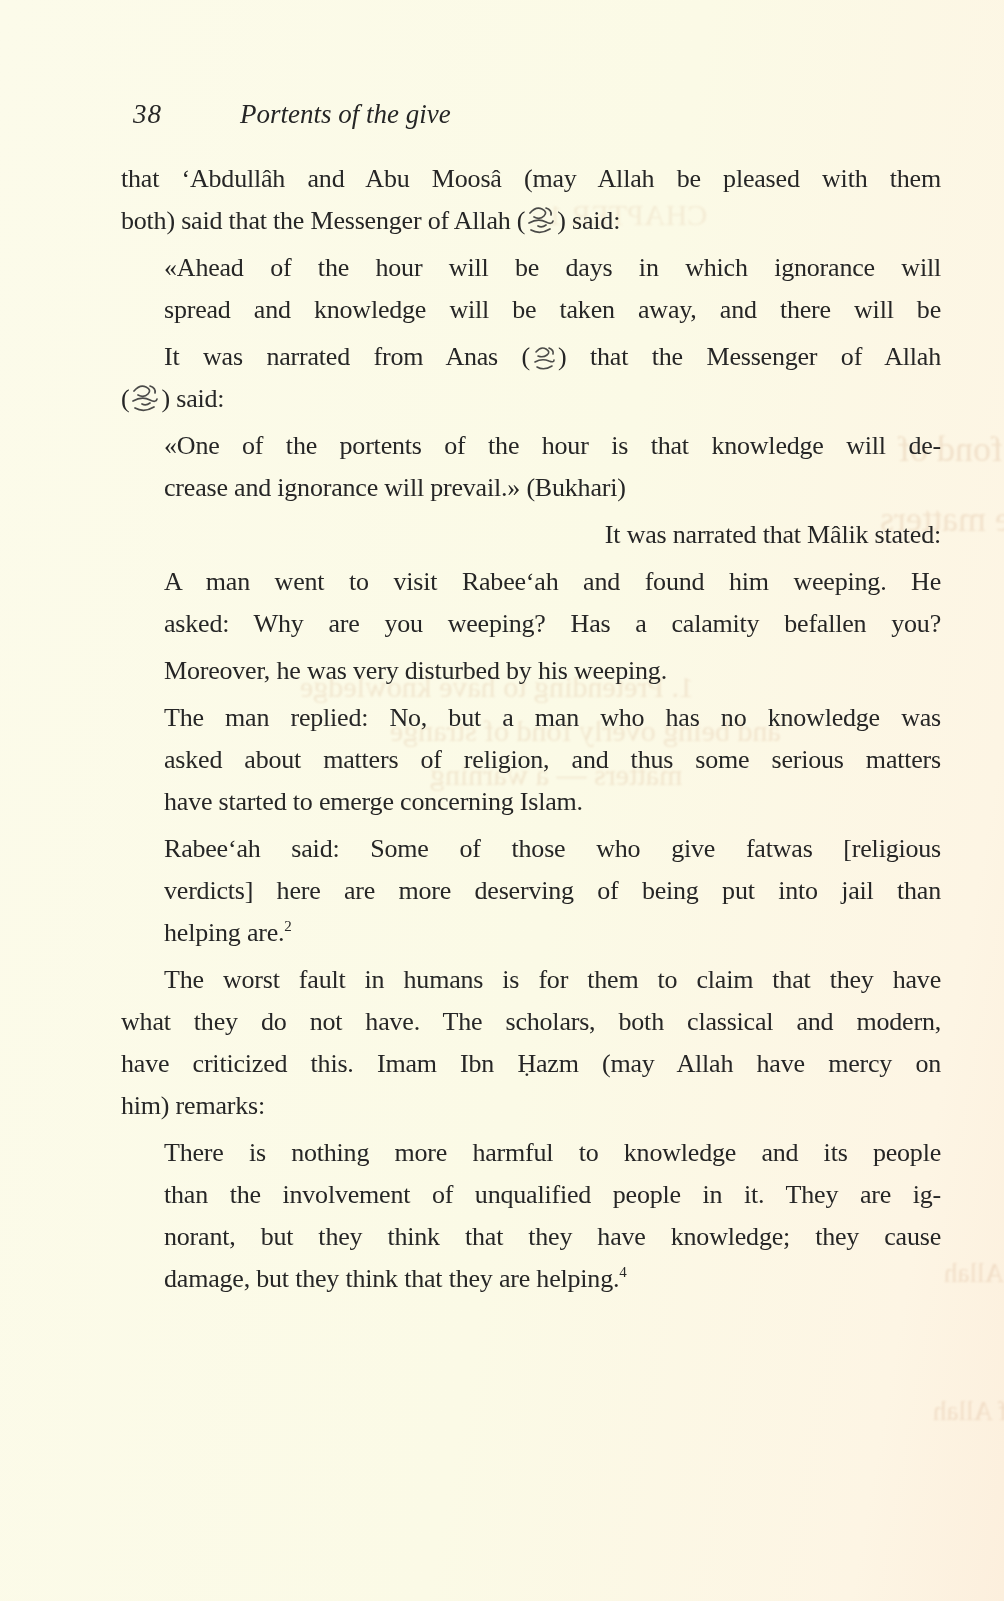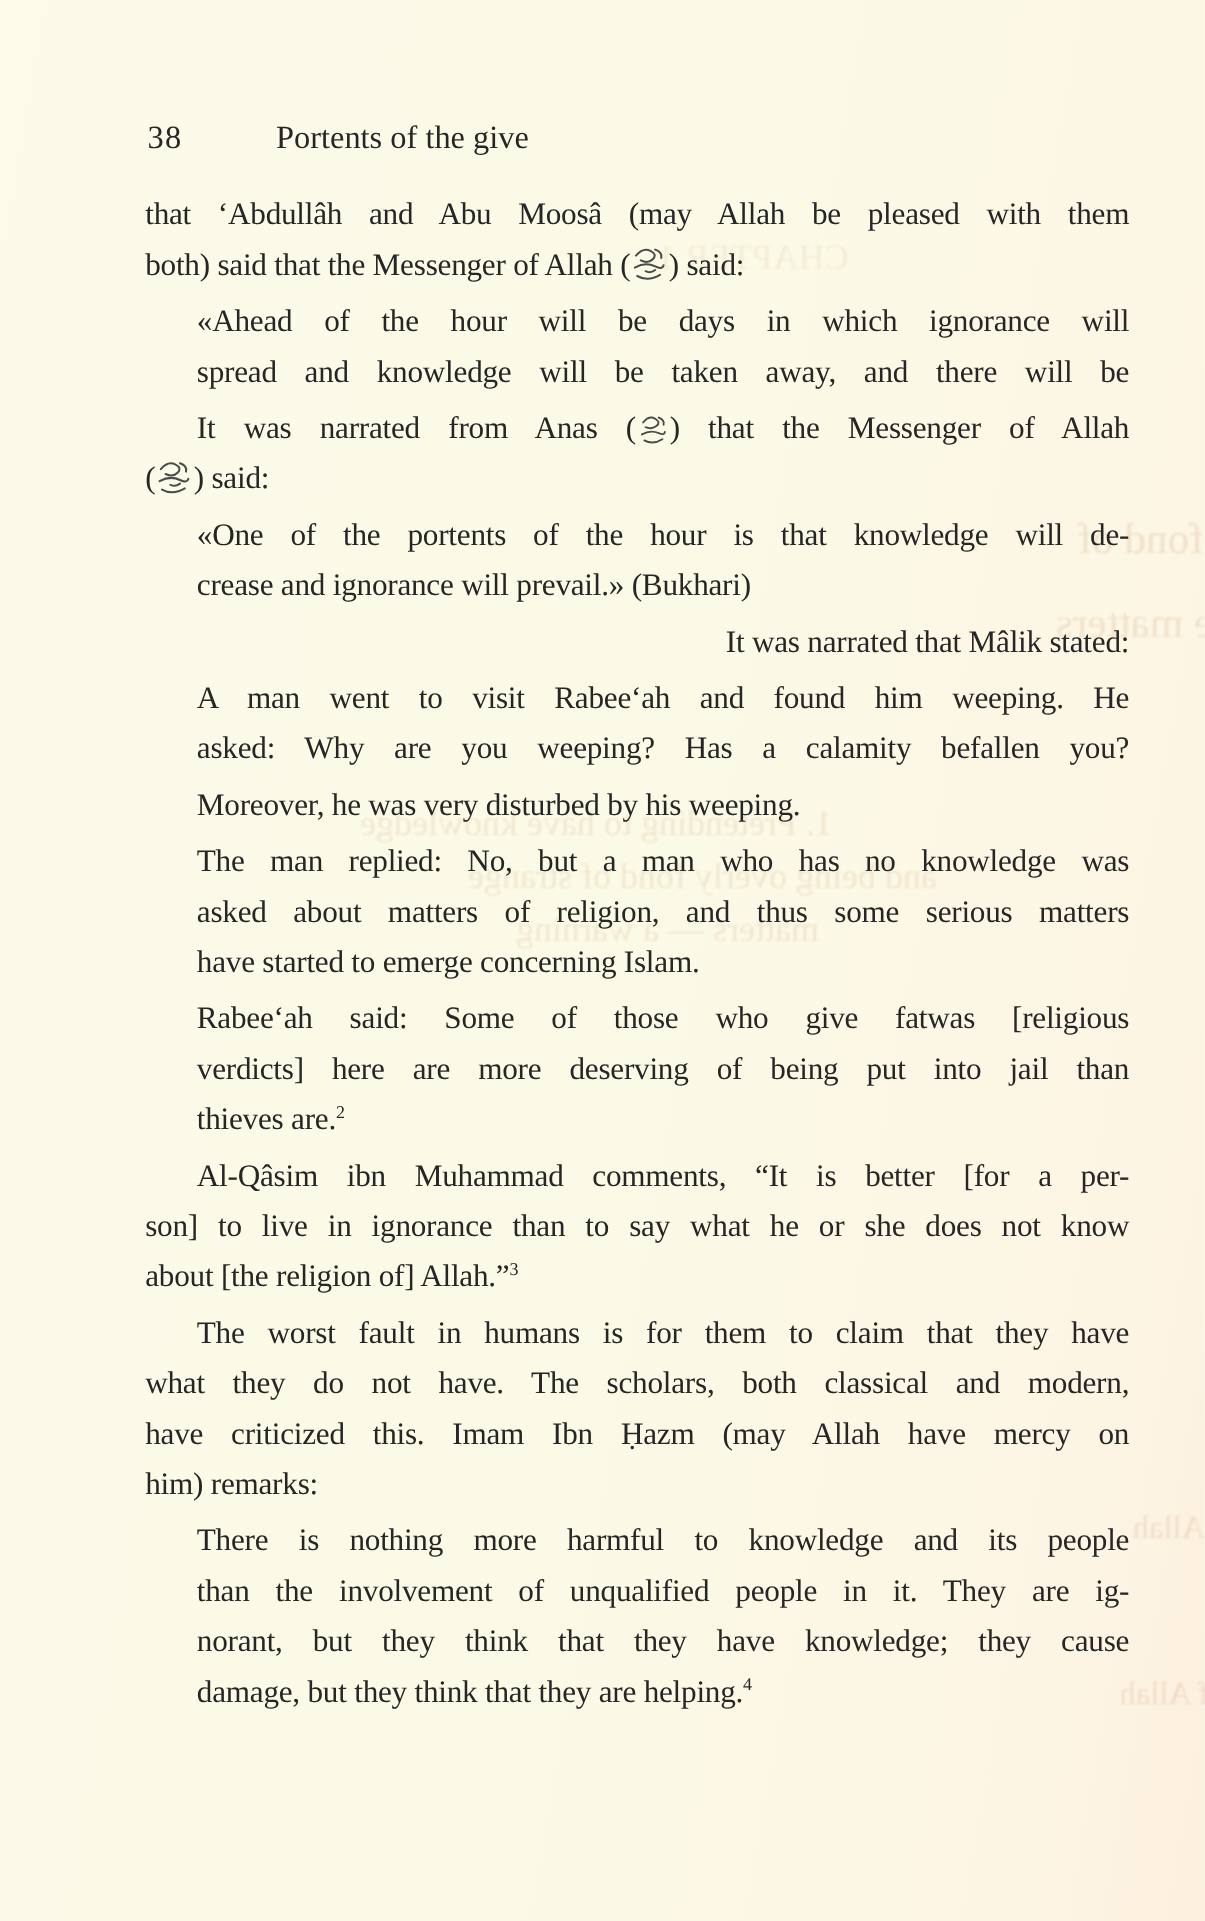--- a/index.html
+++ b/index.html
@@ -3,22 +3,22 @@
 <meta charset="utf-8">
 <style>
   html,body{margin:0;padding:0;}
   body{
     width:1004px;height:1601px;position:relative;overflow:hidden;
     background:linear-gradient(100deg,#fcfbea 0%,#fbfae6 55%,#fdf5e4 88%,#fcefdd 100%);
     font-family:"Liberation Serif","DejaVu Serif",serif;
     color:#262626;
   }
   .running-header{
-    position:absolute;top:97px;left:123px;
-    font-size:27px;line-height:34px;
+    position:absolute;top:97px;left:133px;
+    font-style:italic;font-size:27px;line-height:34px;
     display:flex;align-items:center;
   }
   .running-header .page-num{letter-spacing:1px;}
   .running-header .title{margin-left:78px;}
   .textcol{
     position:absolute;left:121px;top:158px;width:820px;
   }
   .block{margin:0 0 5px 0;}
   .quote{margin-left:43px;}
   .ln{
@@ -123,28 +123,23 @@
 
   <div class="block quote">
     <div class="ln j">The man replied: No, but a man who has no knowledge was</div>
     <div class="ln j">asked about matters of religion, and thus some serious matters</div>
     <div class="ln">have started to emerge concerning Islam.</div>
   </div>
 
   <div class="block quote">
     <div class="ln j">Rabee‘ah said: Some of those who give fatwas [religious</div>
     <div class="ln j">verdicts] here are more deserving of being put into jail than</div>
-    <div class="ln"><span>thieves are.</span><sup>2</sup></div>
+    <div class="ln"><span>helping are.</span><sup>2</sup></div>
   </div>
 
-  <div class="block para">
-    <div class="ln j ind">Al-Qâsim ibn Muhammad comments, “It is better [for a per-</div>
-    <div class="ln j">son] to live in ignorance than to say what he or she does not know</div>
-    <div class="ln"><span>about [the religion of] Allah.”</span><sup>3</sup></div>
-  </div>
 
   <div class="block para">
     <div class="ln j ind">The worst fault in humans is for them to claim that they have</div>
     <div class="ln j">what they do not have. The scholars, both classical and modern,</div>
     <div class="ln j">have criticized this. Imam Ibn Ḥazm (may Allah have mercy on</div>
     <div class="ln">him) remarks:</div>
   </div>
 
   <div class="block quote">
     <div class="ln j">There is nothing more harmful to knowledge and its people</div>

